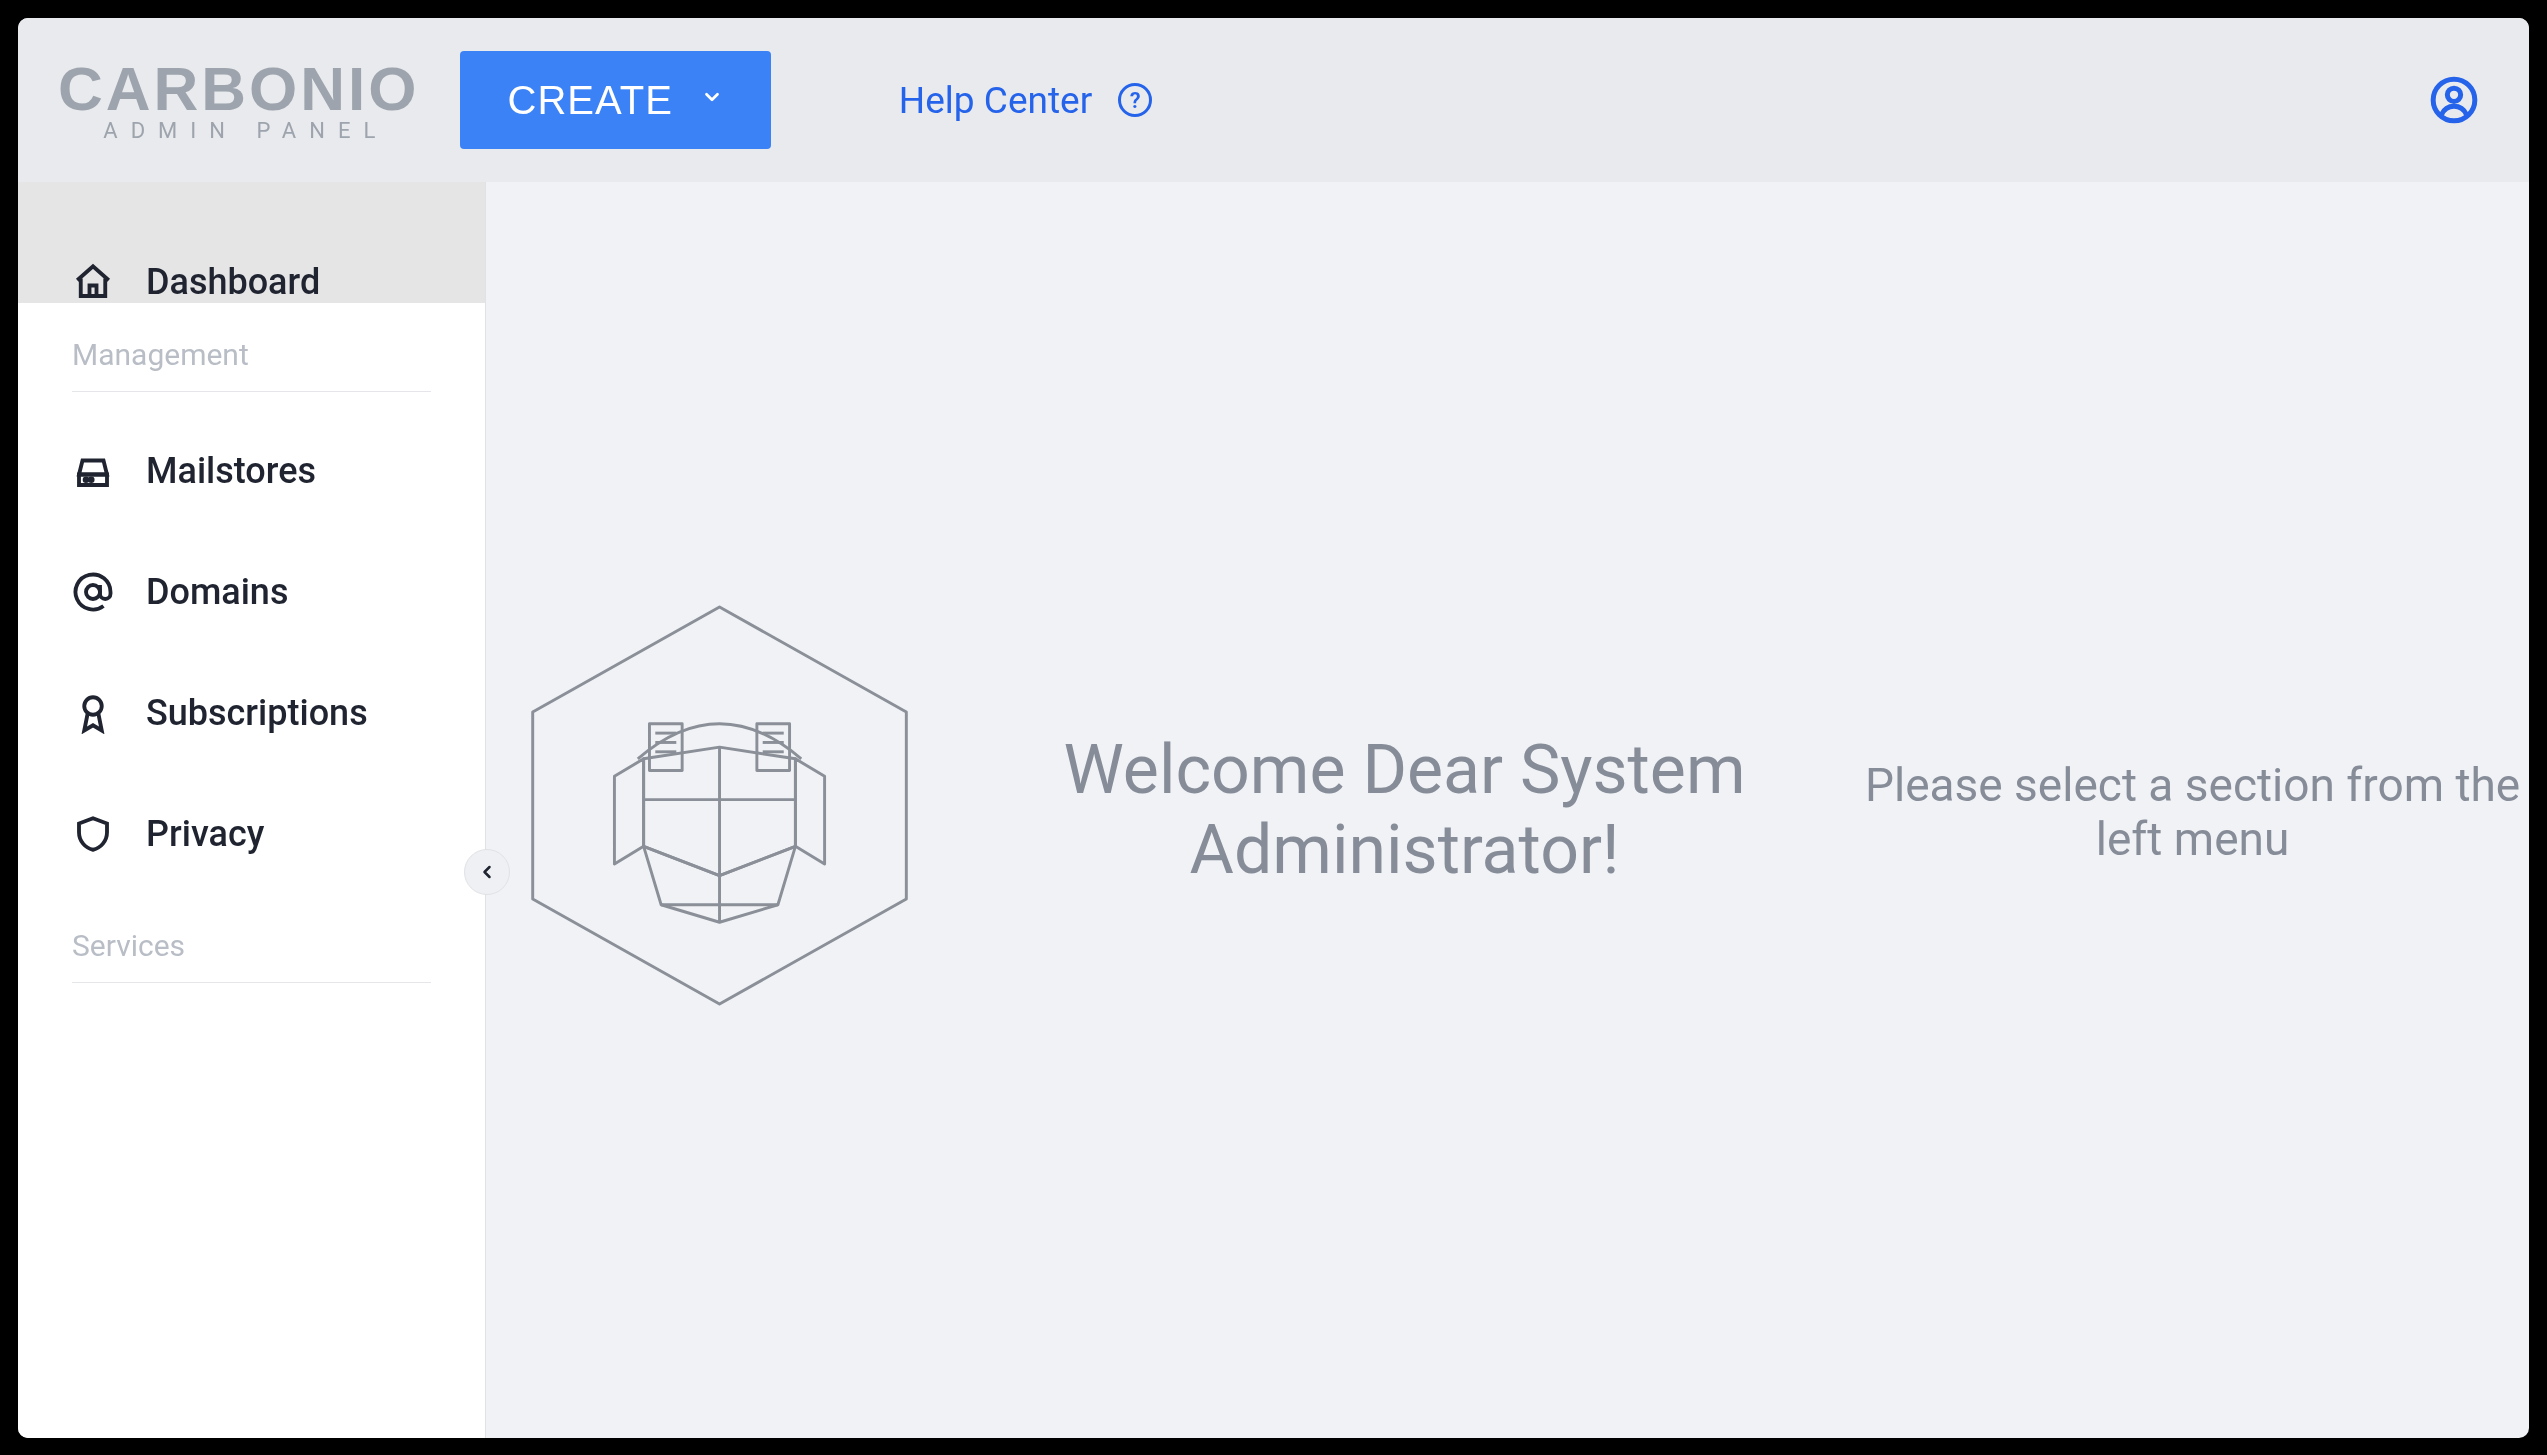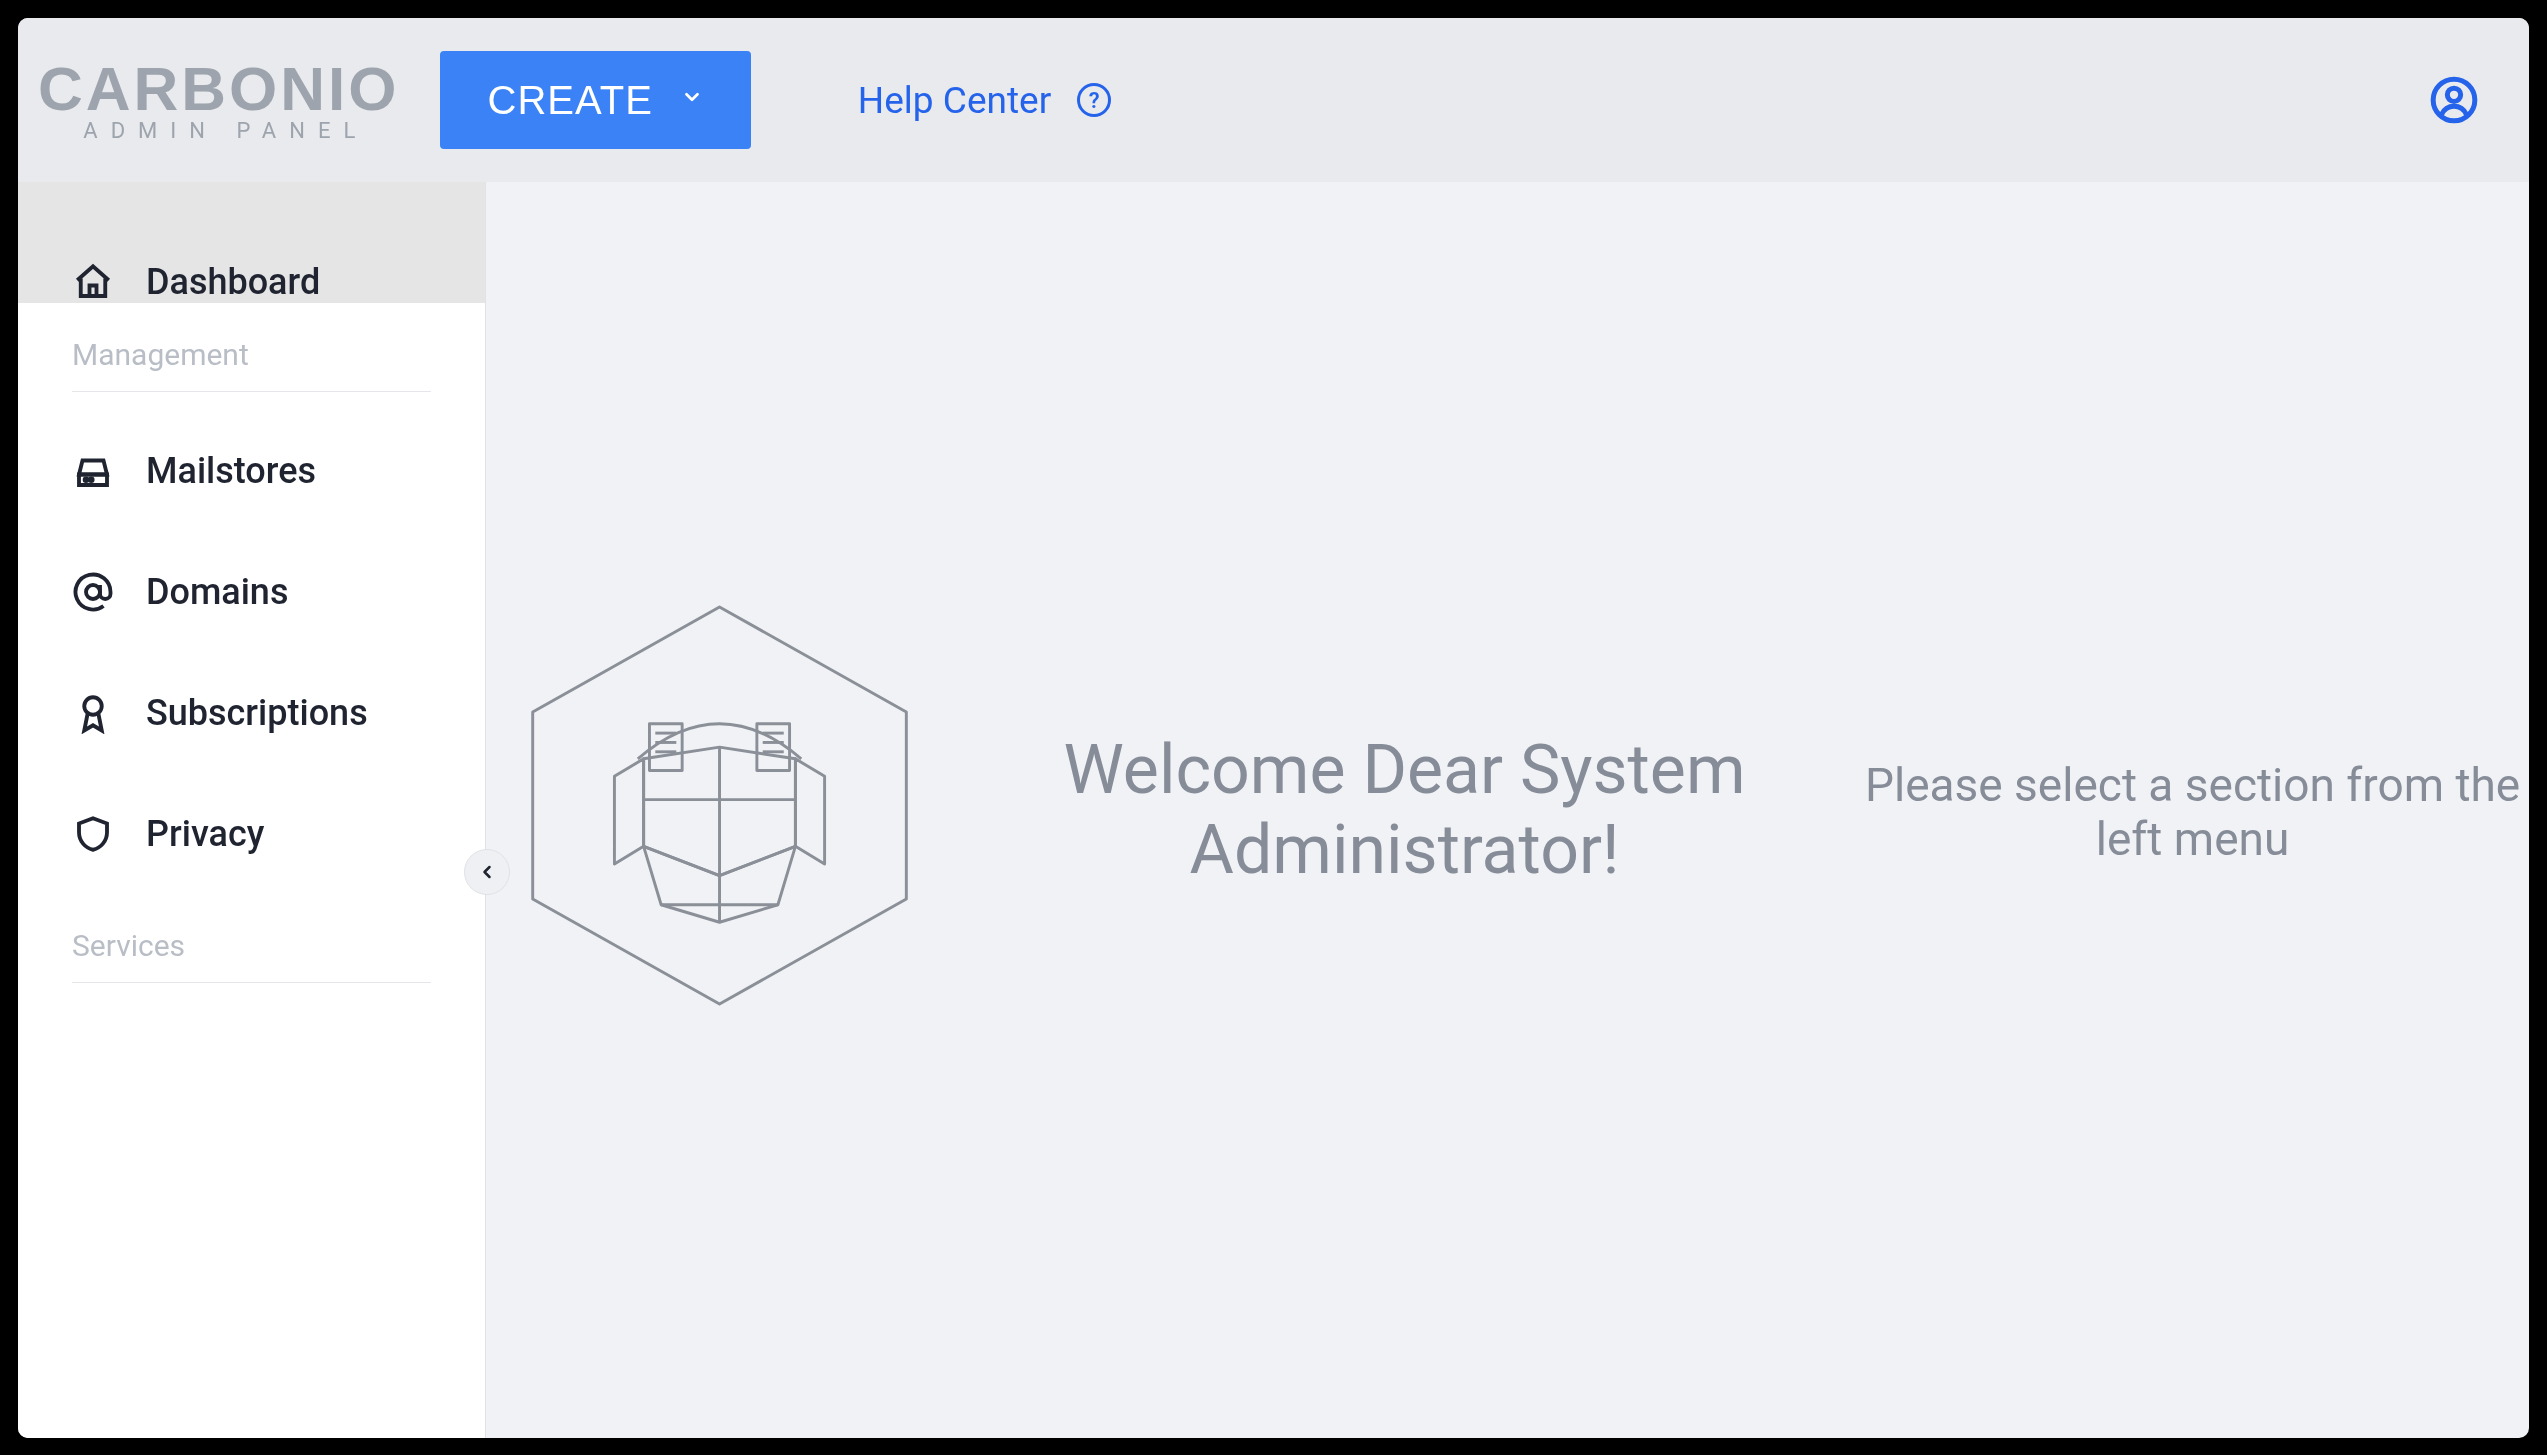--- a/index.html
+++ b/index.html
@@ -22,21 +22,21 @@
       border-radius: 10px;
       overflow: hidden;
       display: flex;
       flex-direction: column;
     }
     .header {
       height: 164px;
       background: #e8eaed;
       display: flex;
       align-items: center;
-      padding: 0 50px 0 20px;
+      padding: 0 50px 0 40px;
       gap: 40px;
     }
     .logo-block {
       display: flex;
       flex-direction: column;
       align-items: center;
       user-select: none;
     }
     .logo-top {
       font-size: 62px;
@@ -71,21 +71,21 @@
     .create-btn .chev {
       font-size: 22px;
     }
     .help-link {
       color: #2563eb;
       font-size: 37px;
       display: flex;
       align-items: center;
       gap: 26px;
       cursor: pointer;
-      margin-left: 67px;
+      margin-left: 88px;
     }
     .help-icon {
       width: 34px;
       height: 34px;
       border: 3px solid #2563eb;
       border-radius: 50%;
       display: flex;
       align-items: center;
       justify-content: center;
       font-size: 22px;

